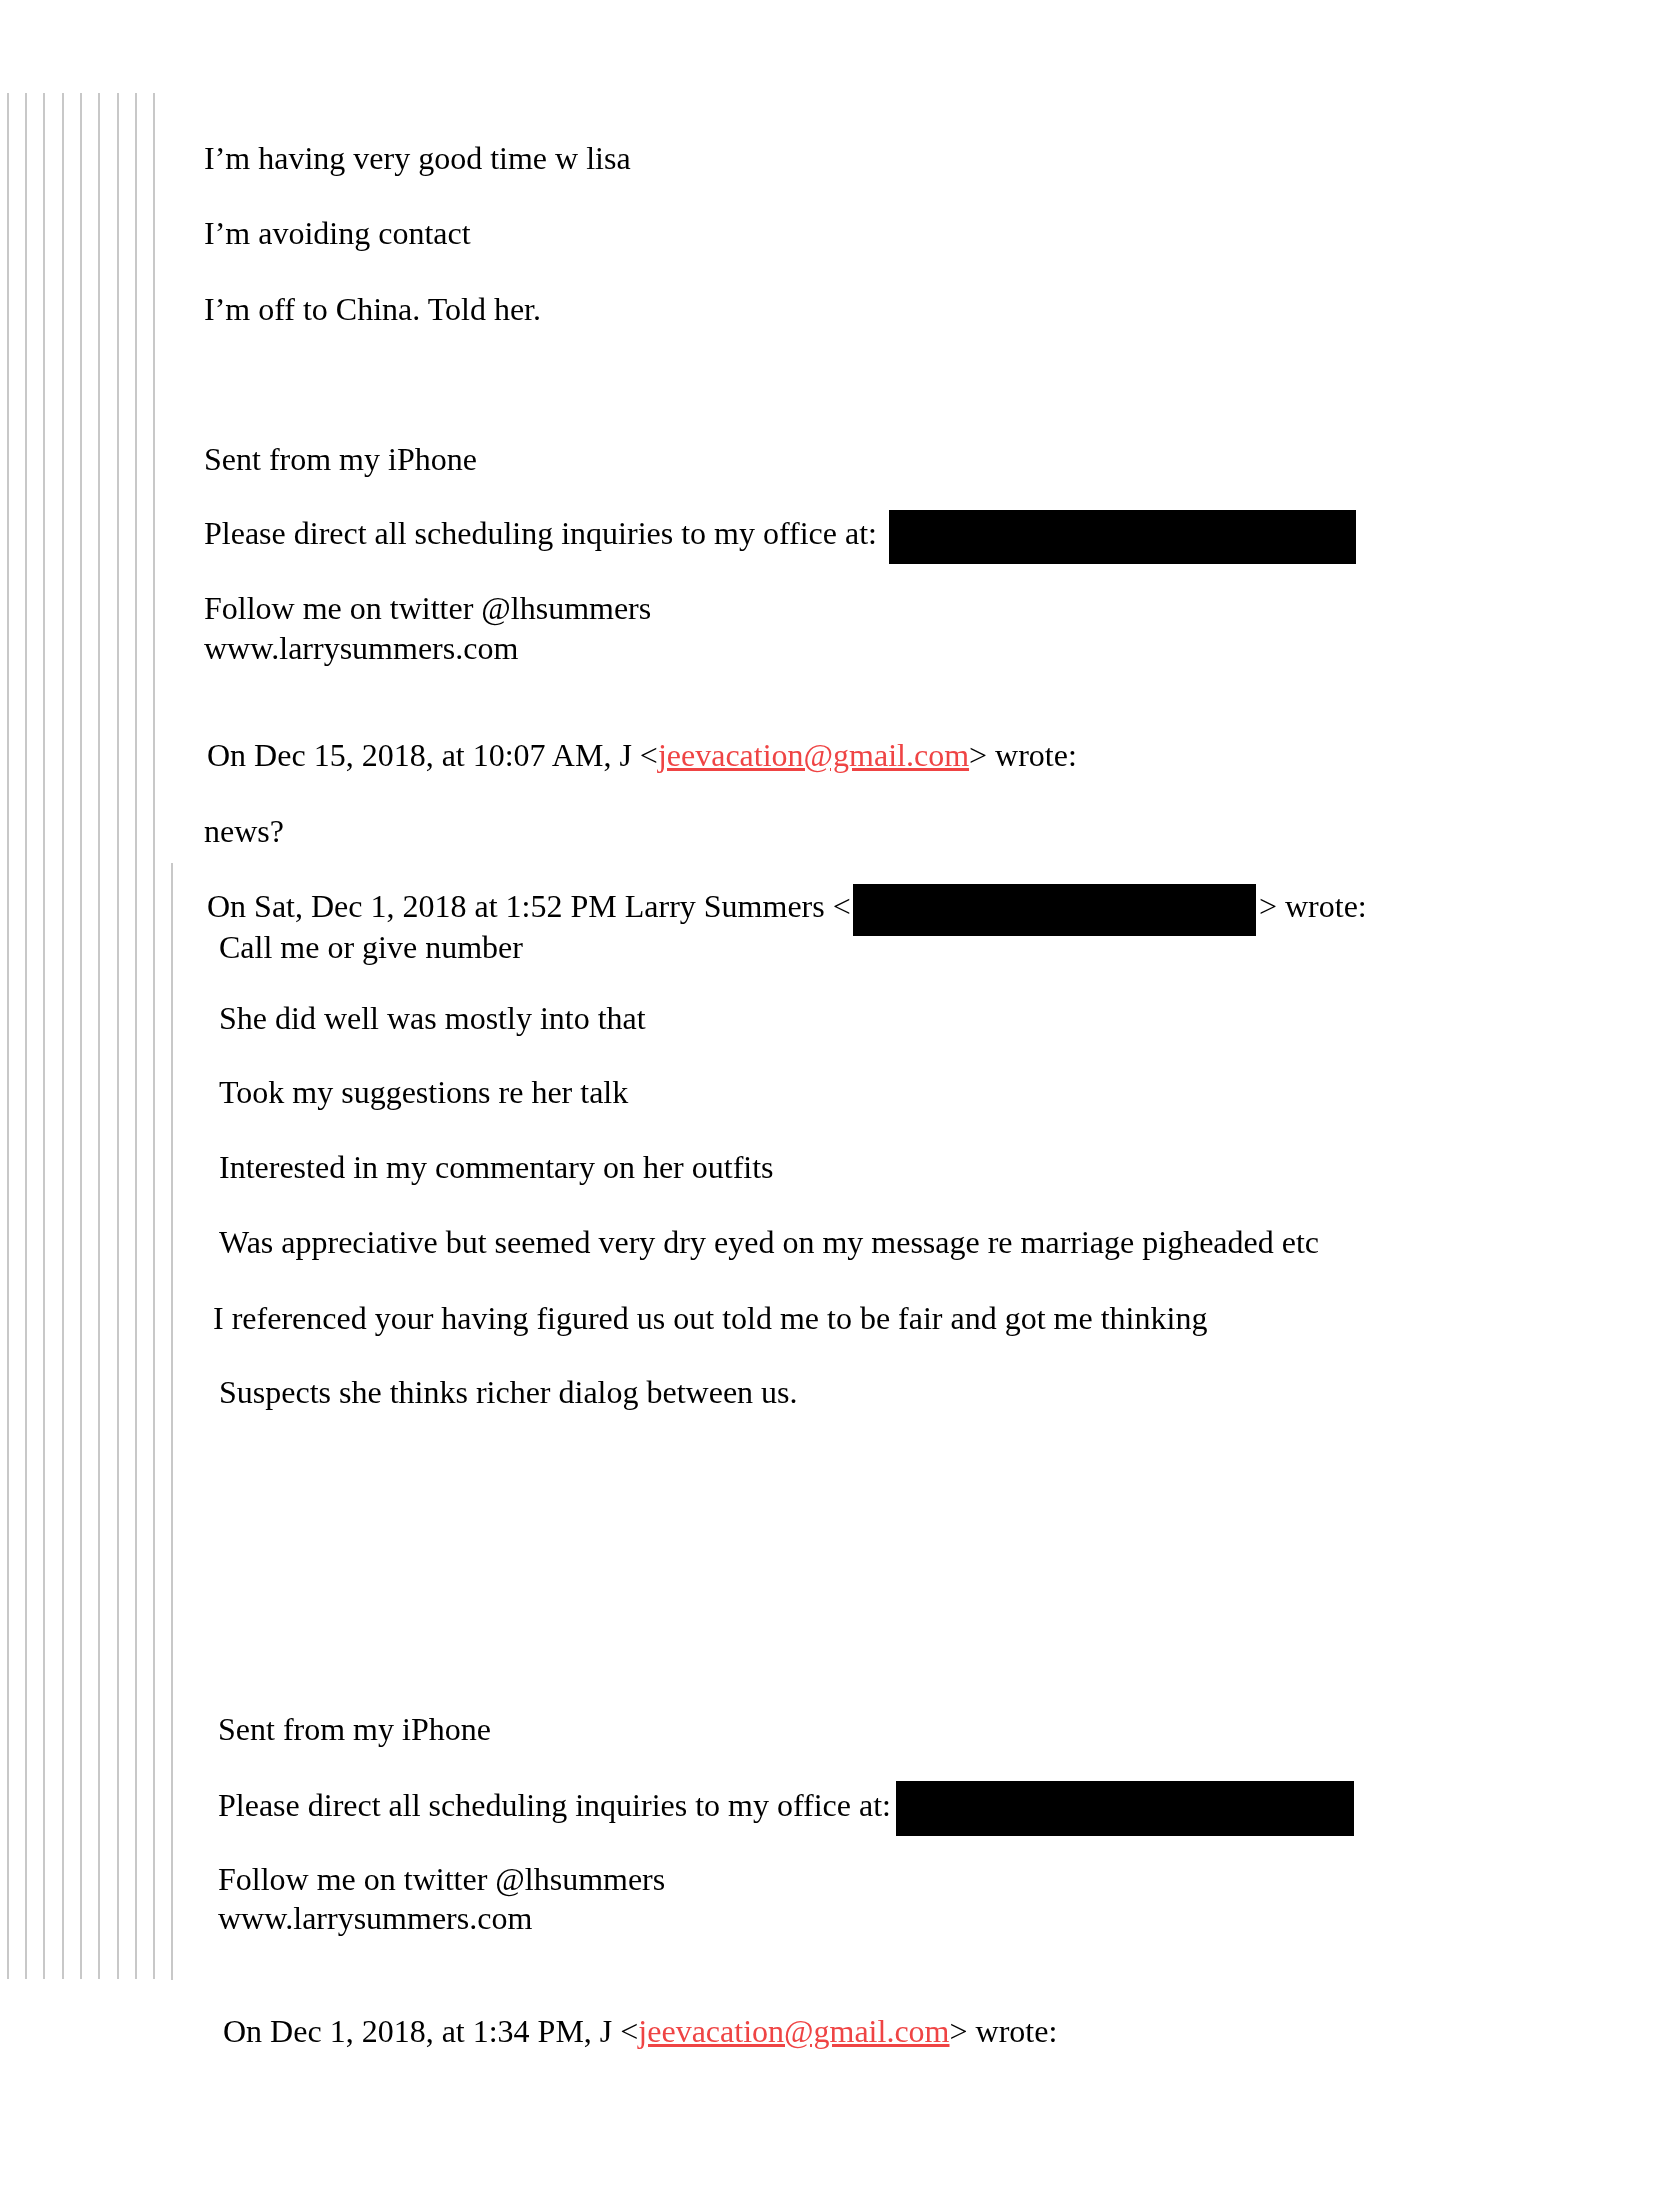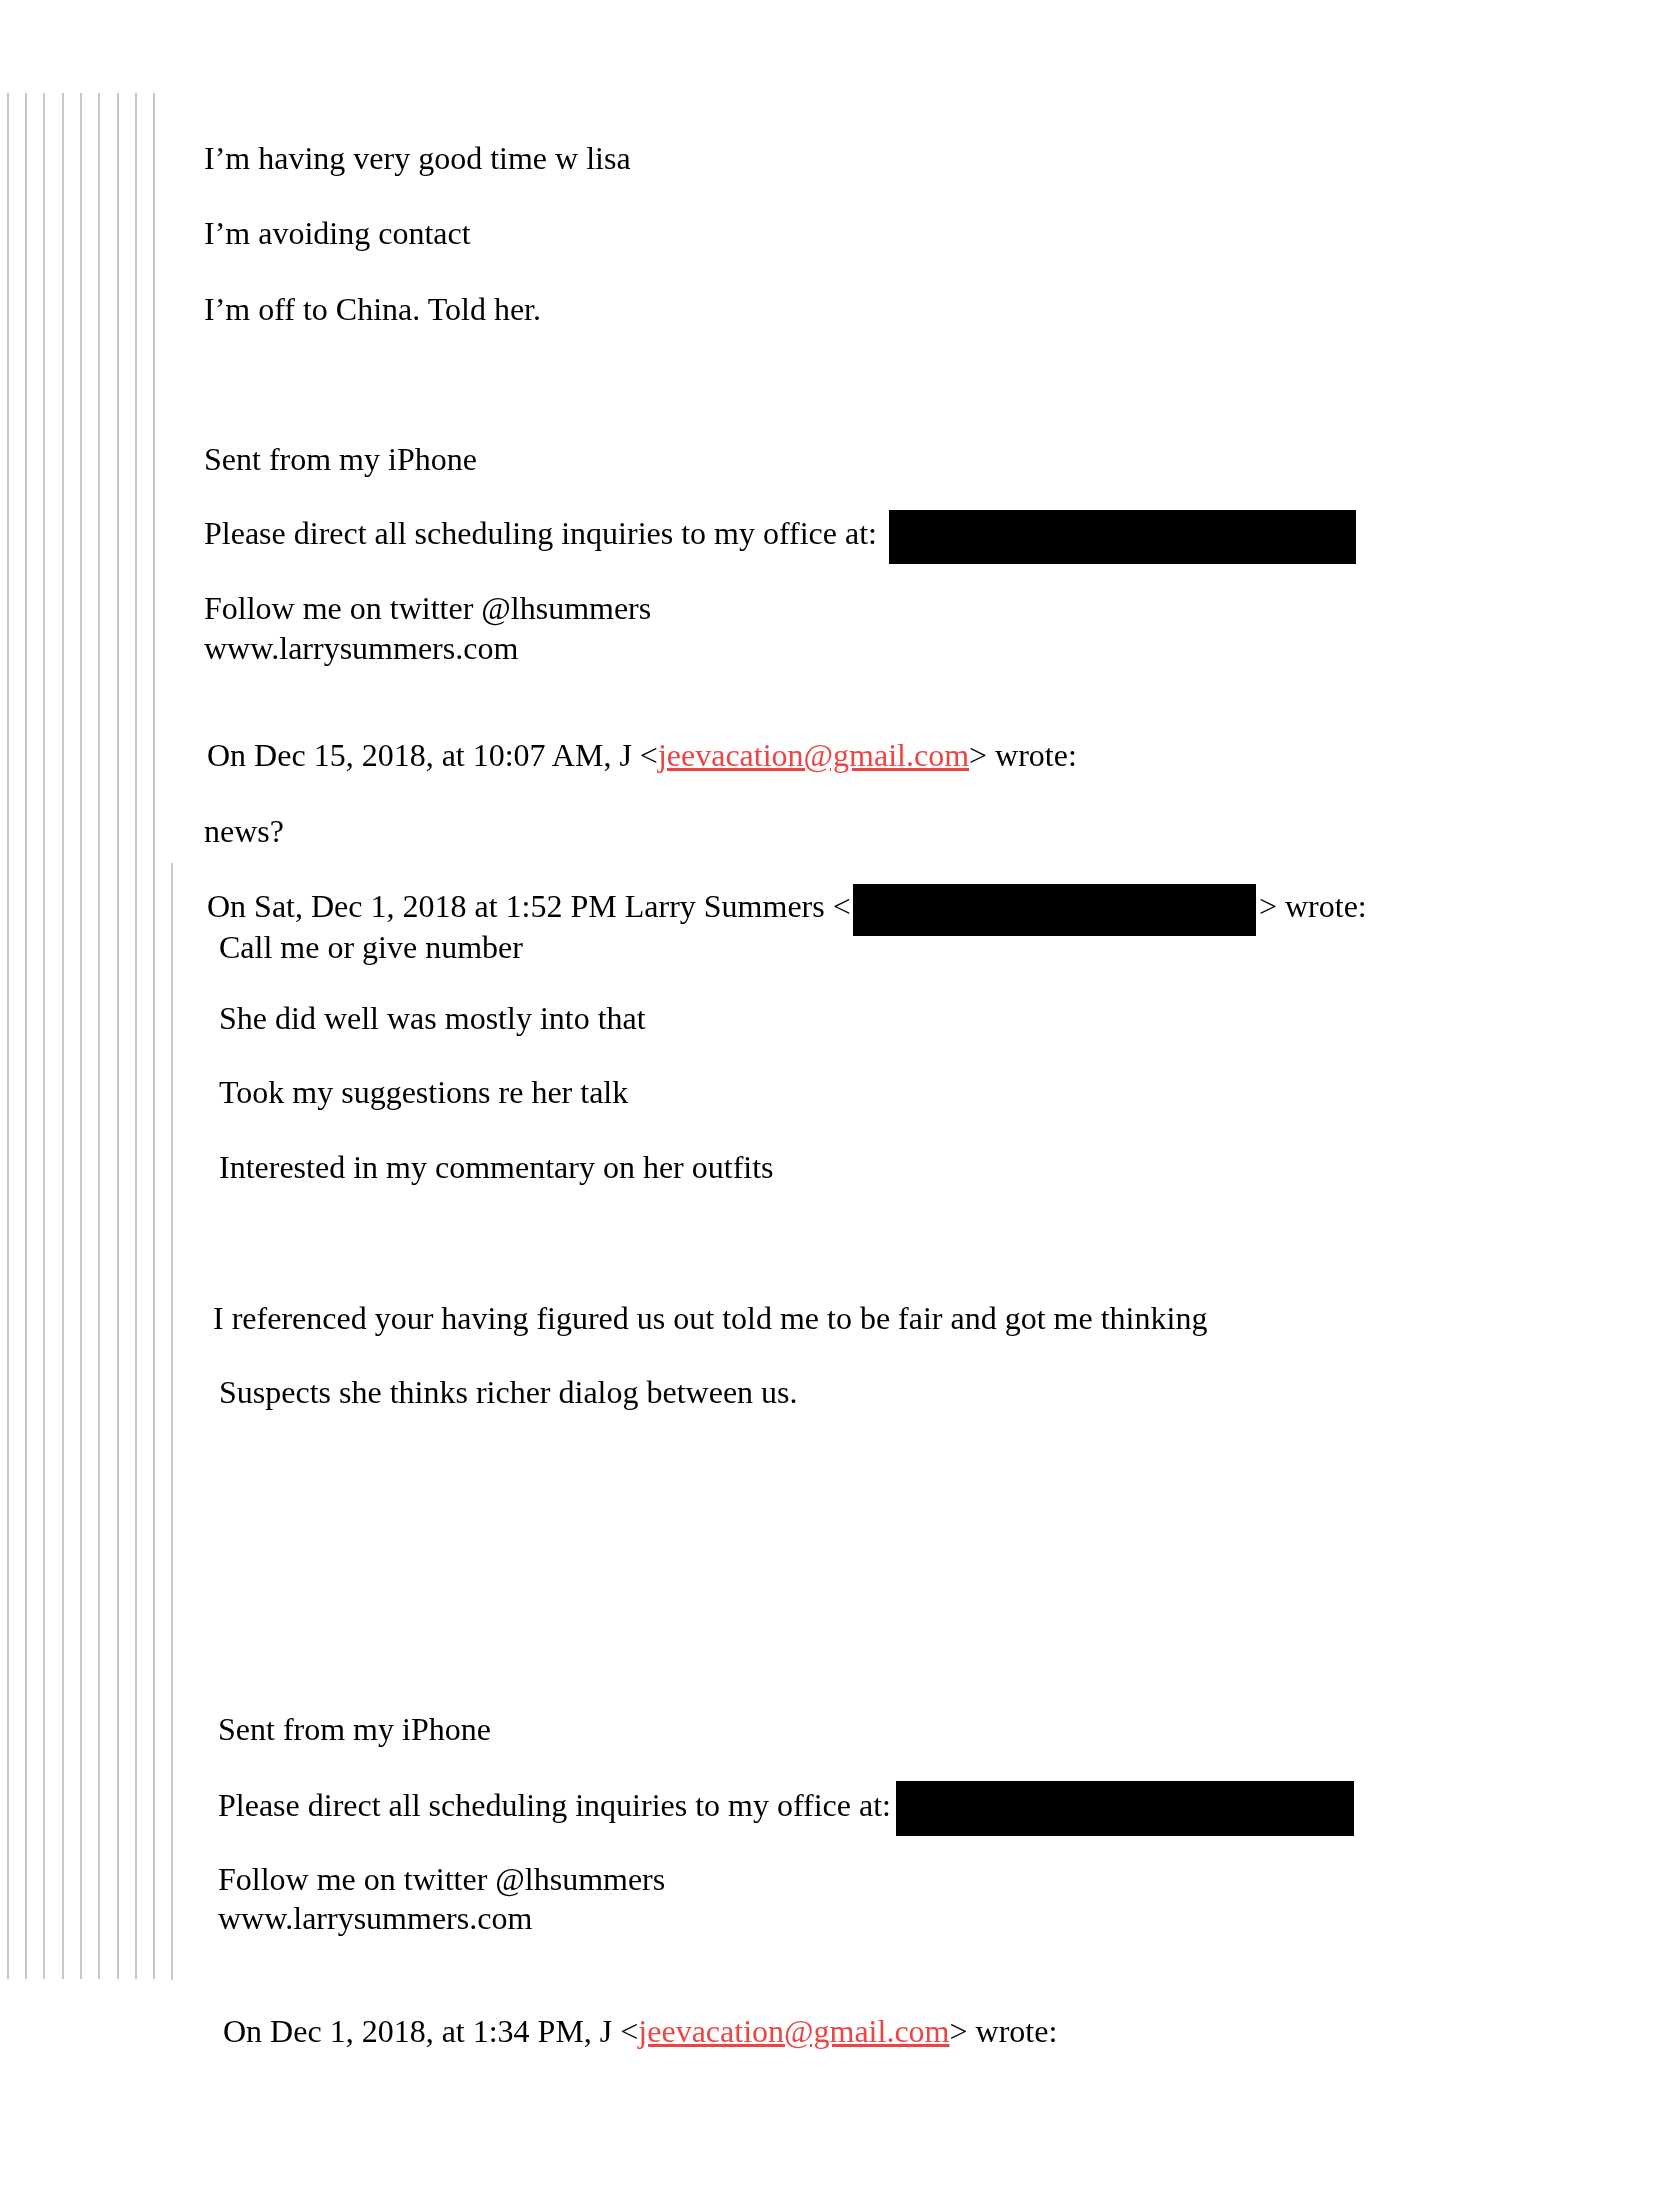--- a/index.html
+++ b/index.html
@@ -75,20 +75,21 @@
   <p class="t" style="left:207px; top:736px;"><span>On Dec 15, 2018, at 10:07 AM, J &lt;</span><a class="email-link">jeevacation@gmail.com</a><span>&gt; wrote:</span></p>
 
   <p class="t" style="left:204px; top:812px;">news?</p>
 
   <p class="t" style="left:207px; top:887px;"><span>On Sat, Dec 1, 2018 at 1:52 PM Larry Summers &lt;</span><span class="redaction" style="width:403px; height:52px; margin-left:2.6px; margin-right:2.6px;"></span><span>&gt; wrote:</span></p>
 
   <p class="t" style="left:219px; top:928px;text-align:right;">Call me or give number</p>
   <p class="t" style="left:219px; top:999px;">She did well was mostly into that</p>
   <p class="t" style="left:219px; top:1073px;">Took my suggestions re her talk</p>
   <p class="t" style="left:219px; top:1148px;">Interested in my commentary on her outfits</p>
+  <p class="t" style="left:219px; top:1223px;">Was appreciative but seemed very dry eyed on my message re marriage pigheaded etc</p>
   <p class="t" style="left:213px; top:1299px;">I referenced your having figured us out told me to be fair and got me thinking</p>
   <p class="t" style="left:219px; top:1373px;">Suspects she thinks richer dialog between us.</p>
 
   <p class="t" style="left:218px; top:1710px;">Sent from my iPhone</p>
   <p class="t" style="left:218px; top:1786px;"><span>Please direct all scheduling inquiries to my office at:</span><span class="redaction" style="width:458px; height:55px; margin-left:5.2px;"></span></p>
   <p class="t" style="left:218px; top:1860px;">Follow me on twitter @lhsummers</p>
   <p class="t" style="left:218px; top:1899px;">www.larrysummers.com</p>
 
   <p class="t" style="left:223px; top:2012px;"><span>On Dec 1, 2018, at 1:34 PM, J &lt;</span><a class="email-link">jeevacation@gmail.com</a><span>&gt; wrote:</span></p>
 

